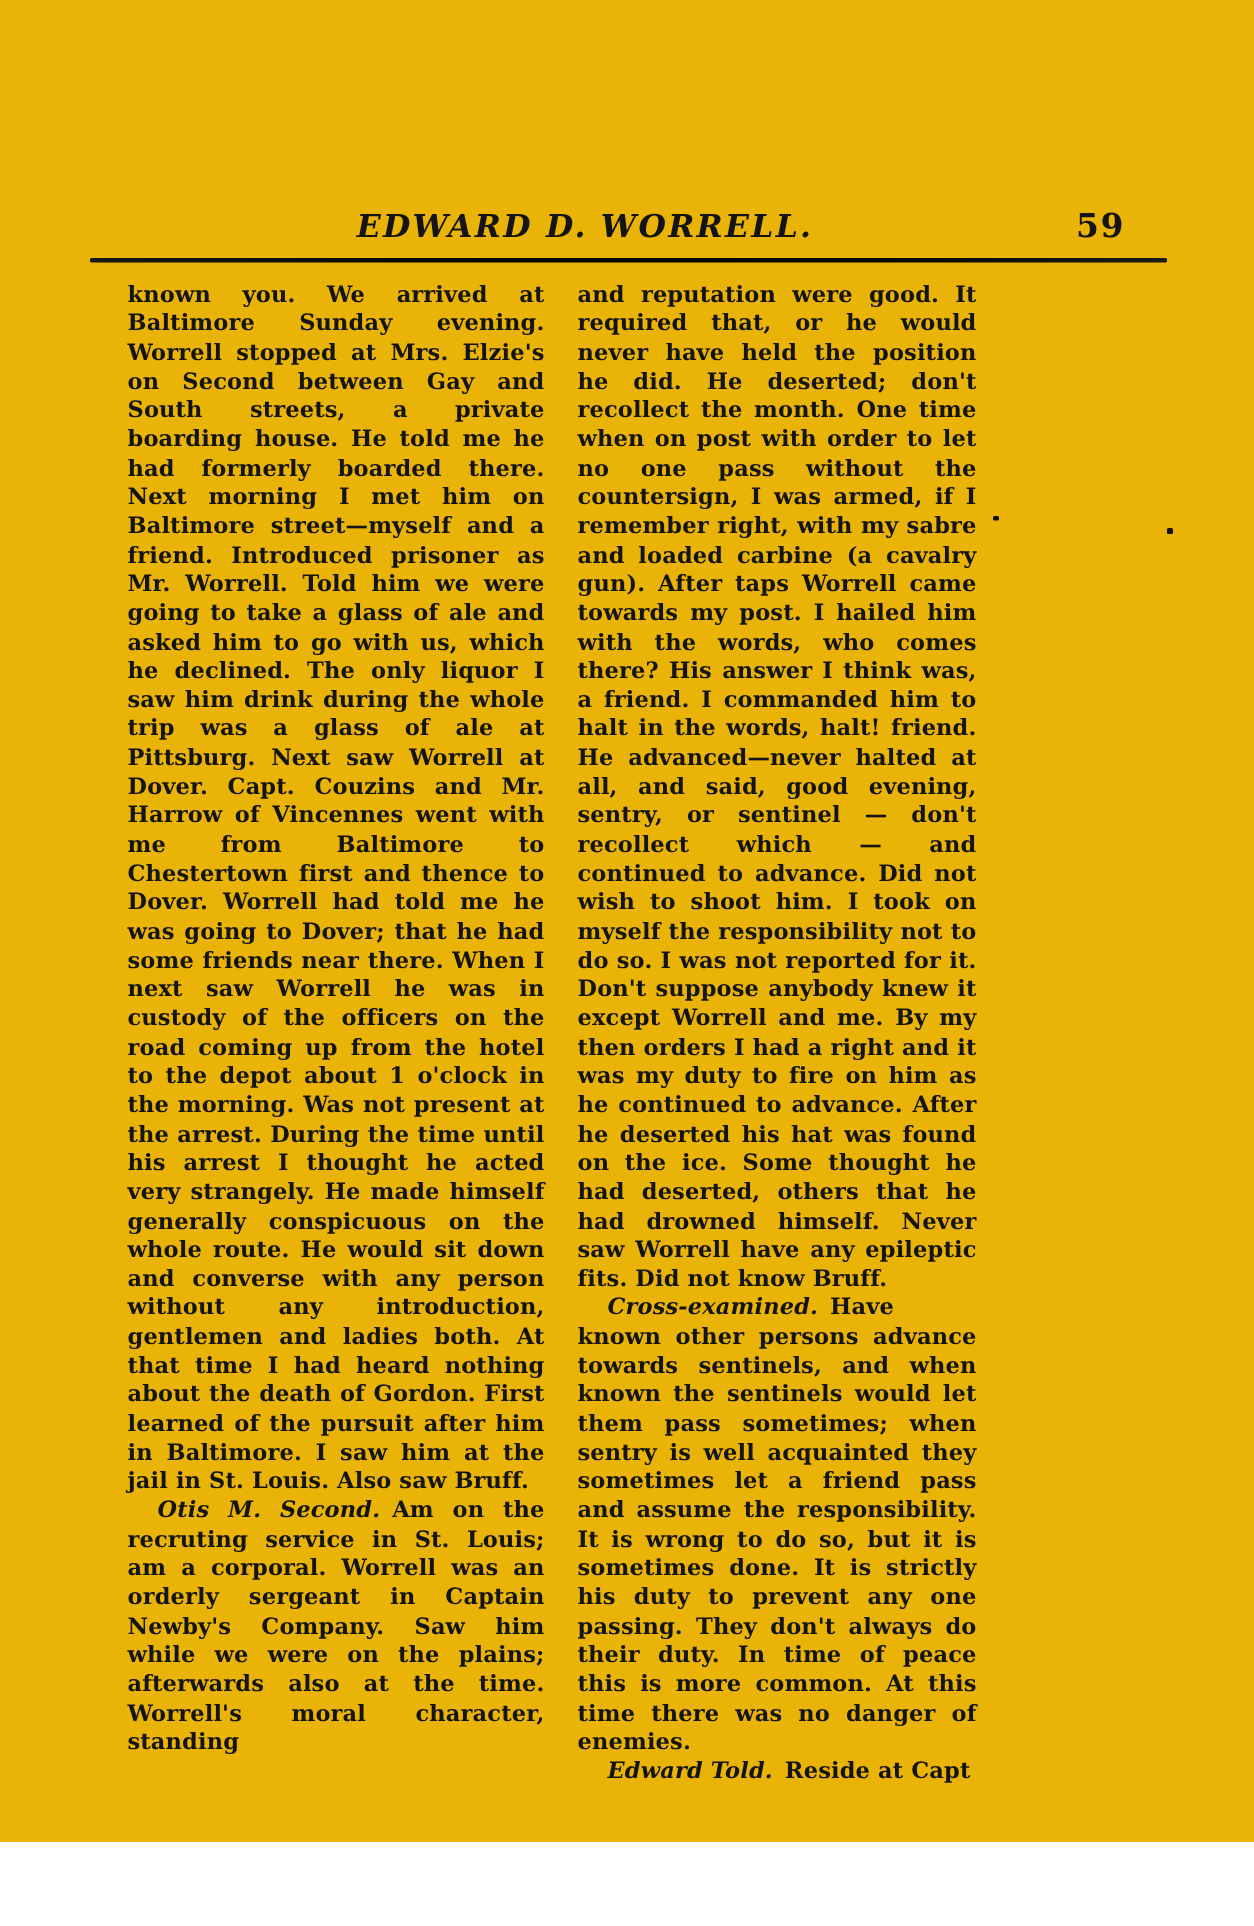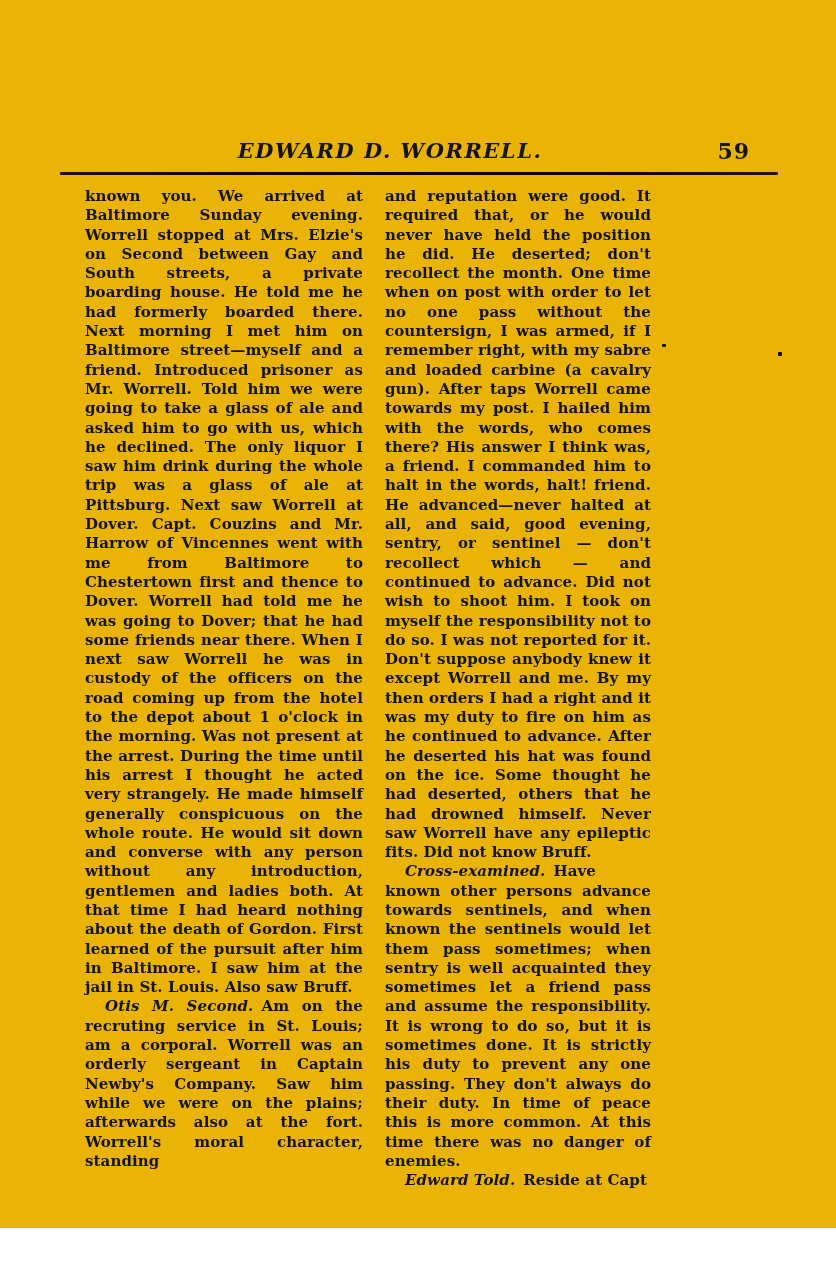--- a/index.html
+++ b/index.html
@@ -97,21 +97,21 @@
 
   <div class="header">
     <div class="title">EDWARD D. WORRELL.</div>
     <div class="pagenum">59</div>
   </div>
 
   <div class="rule"></div>
 
   <div class="col col-left">
     <p class="para"><span>known you. We arrived at Baltimore Sunday evening. Worrell stopped at Mrs. Elzie's on Second between Gay and South streets, a private boarding house. He told me he had formerly boarded there. Next morning I met him on Baltimore street—myself and a friend. Introduced prisoner as Mr. Worrell. Told him we were going to take a glass of ale and asked him to go with us, which he declined. The only liquor I saw him drink during the whole trip was a glass of ale at Pittsburg. Next saw Worrell at Dover. Capt. Couzins and Mr. Harrow of Vincennes went with me from Baltimore to Chestertown first and thence to Dover. Worrell had told me he was going to Dover; that he had some friends near there. When I next saw Worrell he was in custody of the officers on the road coming up from the hotel to the depot about 1 o'clock in the morning. Was not present at the arrest. During the time until his arrest I thought he acted very strangely. He made himself generally conspicuous on the whole route. He would sit down and converse with any person without any introduction, gentlemen and ladies both. At that time I had heard nothing about the death of Gordon. First learned of the pursuit after him in Baltimore. I saw him at the jail in St. Louis. Also saw Bruff.</span></p>
-    <p class="para indent"><span class="lead">Otis M. Second.</span><span>Am on the recruting service in St. Louis; am a corporal. Worrell was an orderly sergeant in Captain Newby's Company. Saw him while we were on the plains; afterwards also at the fort. Worrell's moral character, standing</span></p>
+    <p class="para indent"><span class="lead">Otis M. Second.</span><span>Am on the recruting service in St. Louis; am a corporal. Worrell was an orderly sergeant in Captain Newby's Company. Saw him while we were on the plains; afterwards also at the time. Worrell's moral character, standing</span></p>
   </div>
 
   <div class="col col-right">
     <p class="para"><span>and reputation were good. It required that, or he would never have held the position he did. He deserted; don't recollect the month. One time when on post with order to let no one pass without the countersign, I was armed, if I remember right, with my sabre and loaded carbine (a cavalry gun). After taps Worrell came towards my post. I hailed him with the words, who comes there? His answer I think was, a friend. I commanded him to halt in the words, halt! friend. He advanced—never halted at all, and said, good evening, sentry, or sentinel — don't recollect which — and continued to advance. Did not wish to shoot him. I took on myself the responsibility not to do so. I was not reported for it. Don't suppose anybody knew it except Worrell and me. By my then orders I had a right and it was my duty to fire on him as he continued to advance. After he deserted his hat was found on the ice. Some thought he had deserted, others that he had drowned himself. Never saw Worrell have any epileptic fits. Did not know Bruff.</span></p>
     <p class="para indent"><span class="lead">Cross-examined.</span><span>Have known other persons advance towards sentinels, and when known the sentinels would let them pass sometimes; when sentry is well acquainted they sometimes let a friend pass and assume the responsibility. It is wrong to do so, but it is sometimes done. It is strictly his duty to prevent any one passing. They don't always do their duty. In time of peace this is more common. At this time there was no danger of enemies.</span></p>
     <p class="para indent"><span class="lead">Edward Told.</span><span>Reside at Capt</span></p>
   </div>
 
   <div class="speck speck-1"></div>
   <div class="speck speck-2"></div>

